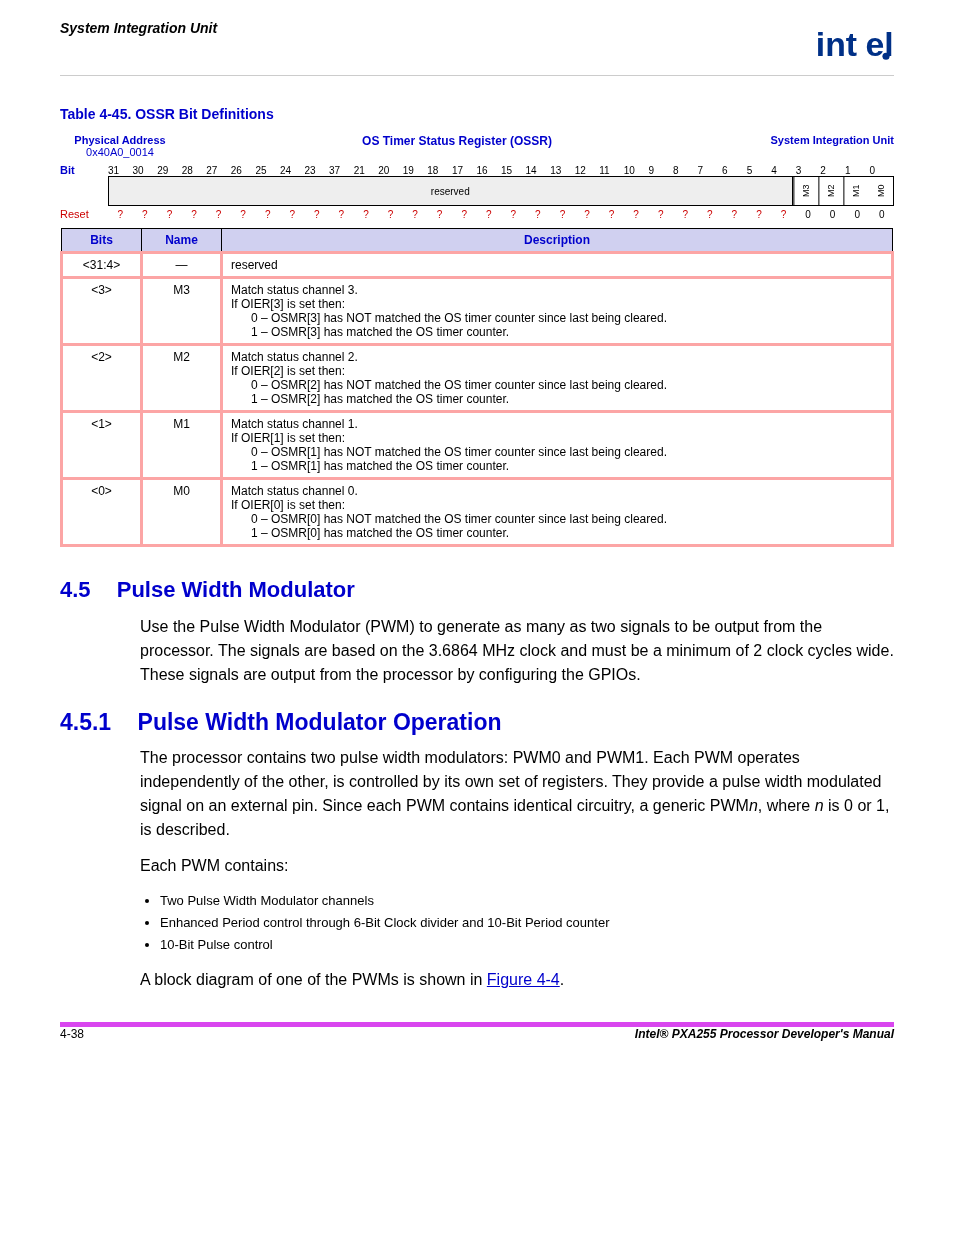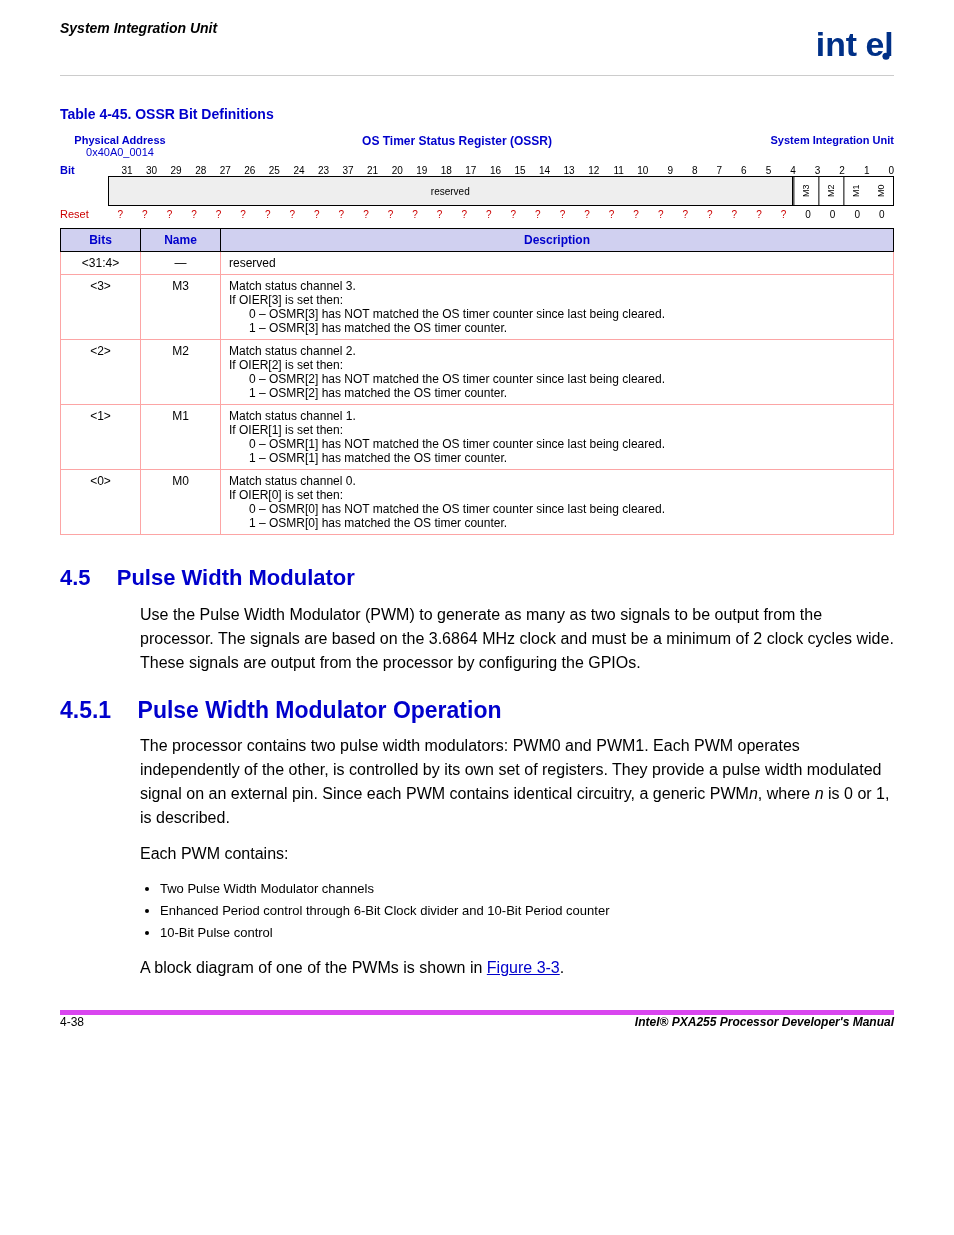--- a/index.html
+++ b/index.html
@@ -54,21 +54,21 @@
     }
     .def-table th {
       background: #d0d0f0;
       border: 1px solid #000;
       padding: 4px 8px;
       text-align: center;
       font-weight: bold;
       color: #0000cc;
     }
     .def-table td {
-      border: 1px solid #fca5a5;
+      border: 3px solid #fca5a5;
       padding: 4px 8px;
       vertical-align: top;
     }
     .def-table .col-bits {
       text-align: center;
       width: 80px;
     }
     .def-table .col-name {
       text-align: center;
       width: 80px;
@@ -160,21 +160,21 @@
       font-weight: bold;
       color: #0000cc;
       font-size: 11px;
     }
     .bits-container {
       display: flex;
       flex: 1;
     }
     .bit-n {
       flex: 1;
-      text-align: right;
+      text-align: left;
       font-size: 10px;
     }
     .cells-container {
       display: flex;
       margin-left: 48px;
       border: 1px solid #000;
       height: 30px;
     }
     .cell {
       border-right: 1px solid #000;
@@ -407,20 +407,20 @@
   <div class="body-text">
     The processor contains two pulse width modulators: PWM0 and PWM1. Each PWM operates independently of the other, is controlled by its own set of registers. They provide a pulse width modulated signal on an external pin. Since each PWM contains identical circuitry, a generic PWM<em>n</em>, where <em>n</em> is 0 or 1, is described.
   </div>
   <div class="body-text">Each PWM contains:</div>
   <ul class="bullet-list">
     <li>Two Pulse Width Modulator channels</li>
     <li>Enhanced Period control through 6-Bit Clock divider and 10-Bit Period counter</li>
     <li>10-Bit Pulse control</li>
   </ul>
   <div class="body-text">
-    <span>A block diagram of one of the PWMs is shown in </span><a class="link-text">Figure 3-3</a><span>.</span>
+    <span>A block diagram of one of the PWMs is shown in </span><a class="link-text">Figure 4-4</a><span>.</span>
   </div>
 </div>
 
 <div class="page-footer">
   <div class="page-num">4-38</div>
   <div class="doc-name">Intel® PXA255 Processor Developer's Manual</div>
 </div>
 
 </body></html>

